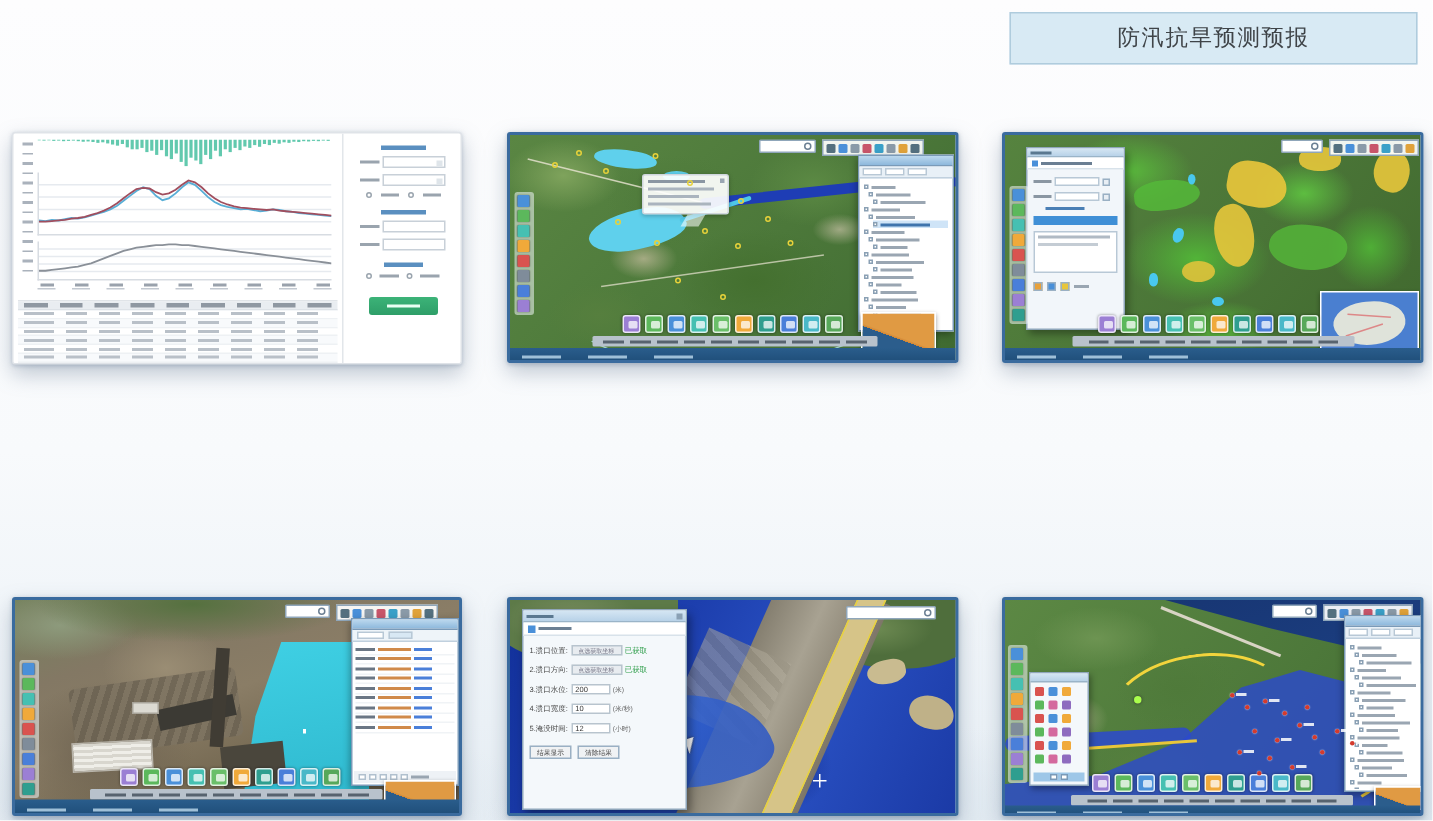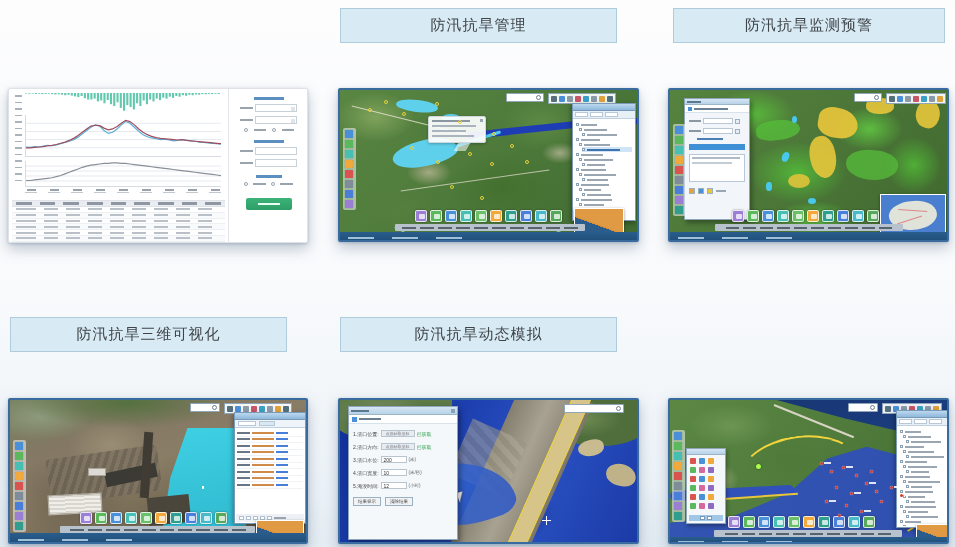--- a/index.html
+++ b/index.html
@@ -55,31 +55,22 @@
   .abs { position: absolute; }
 </style>
 </head>
 <body>
 
 <div class="stage">
   <div class="cloud" style="left:-60px;bottom:-40px;width:420px;height:110px;"></div>
   <div class="cloud" style="left:320px;bottom:-55px;width:500px;height:120px;"></div>
   <div class="cloud" style="right:-80px;bottom:-30px;width:380px;height:100px;"></div>
 
-  <div class="title-box" style="left:340px;top:8px;width:277px;">
-      <span>防汛抗旱管理</span>
-    </div>
   <div class="title-box" style="left:673px;top:8px;width:272px;">
-      <span>防汛抗旱监测预警</span>
-    </div>
-  <div class="title-box" style="left:10px;top:317px;width:277px;">
-      <span>防汛抗旱三维可视化</span>
-    </div>
-  <div class="title-box" style="left:340px;top:317px;width:277px;">
-      <span>防汛抗旱动态模拟</span>
+      <span>防汛抗旱预测预报</span>
     </div>
 
   <div class="thumb" id="t1" style="left:8px;top:88px;width:300px;height:155px;">
     <div class="abs" id="t1-rain" style="left:16px;top:4px;width:196px;height:20px;"><svg viewBox="0 0 120 30" preserveAspectRatio="none" width="100%" height="100%">
           <rect x="0" y="0" width="1.3" height="0.8400000000000001" fill="#62c9ae"></rect>
           <rect x="2" y="0" width="1.3" height="1.12" fill="#62c9ae"></rect>
           <rect x="4" y="0" width="1.3" height="0.8400000000000001" fill="#62c9ae"></rect>
           <rect x="6" y="0" width="1.3" height="1.4000000000000001" fill="#62c9ae"></rect>
           <rect x="8" y="0" width="1.3" height="1.12" fill="#62c9ae"></rect>
           <rect x="10" y="0" width="1.3" height="1.6800000000000002" fill="#62c9ae"></rect>

